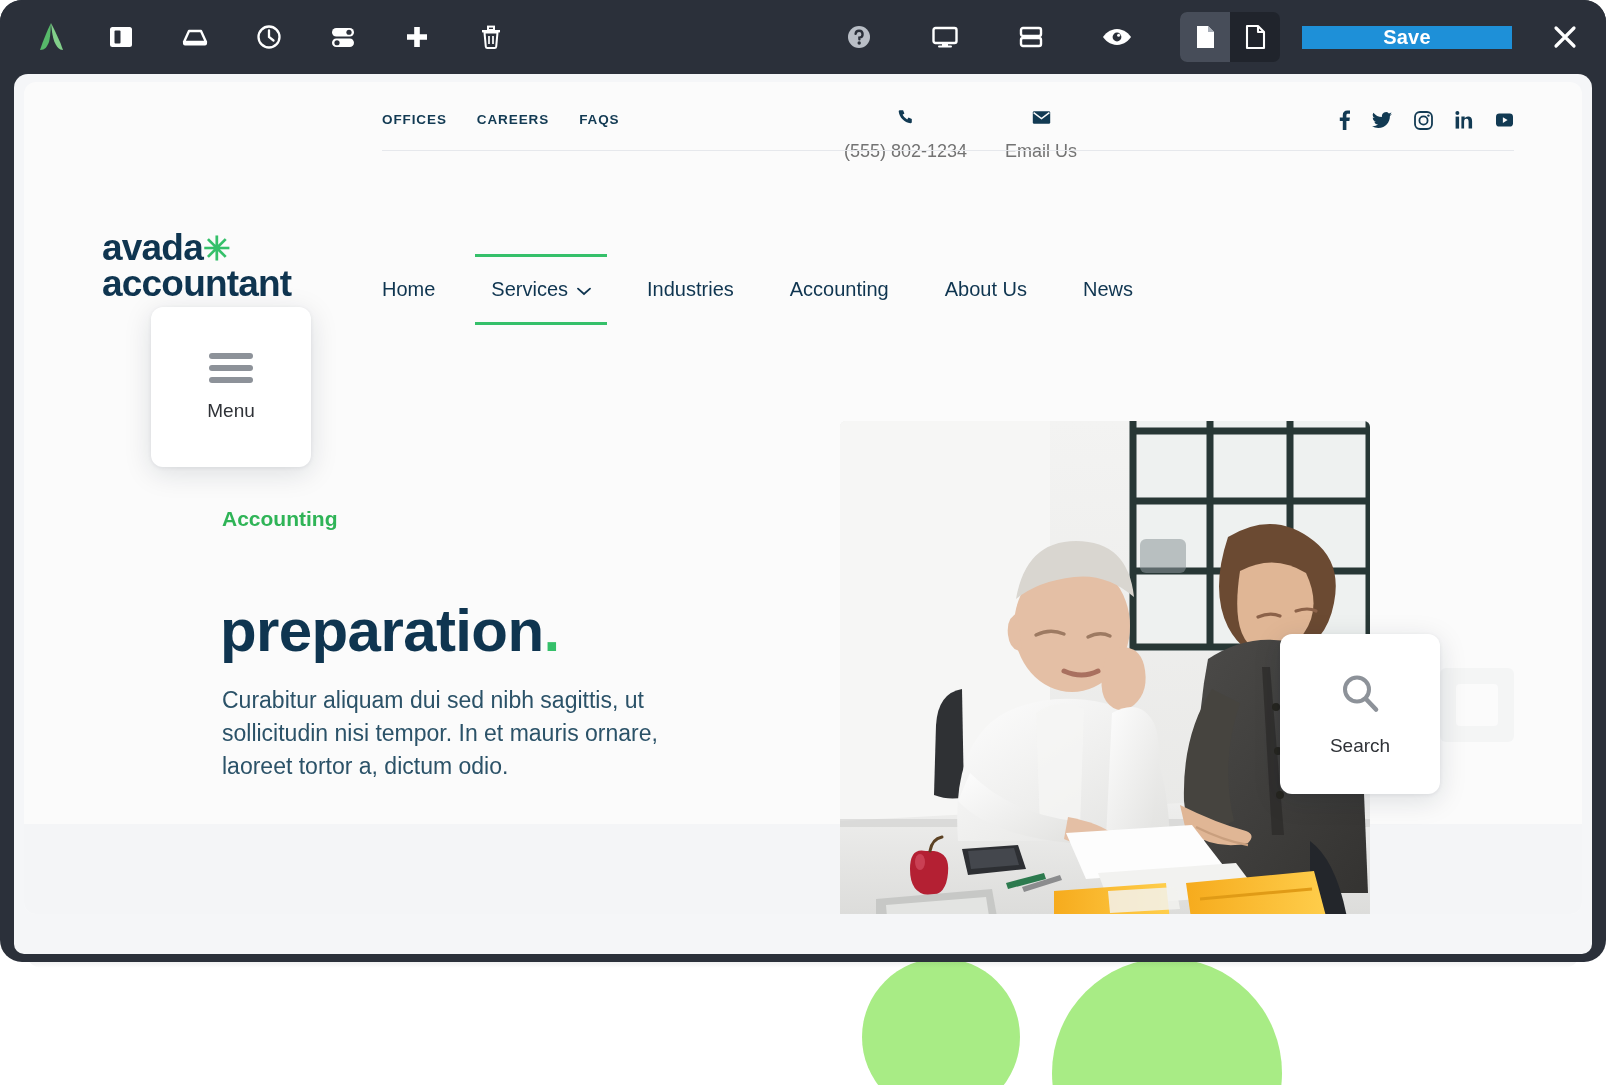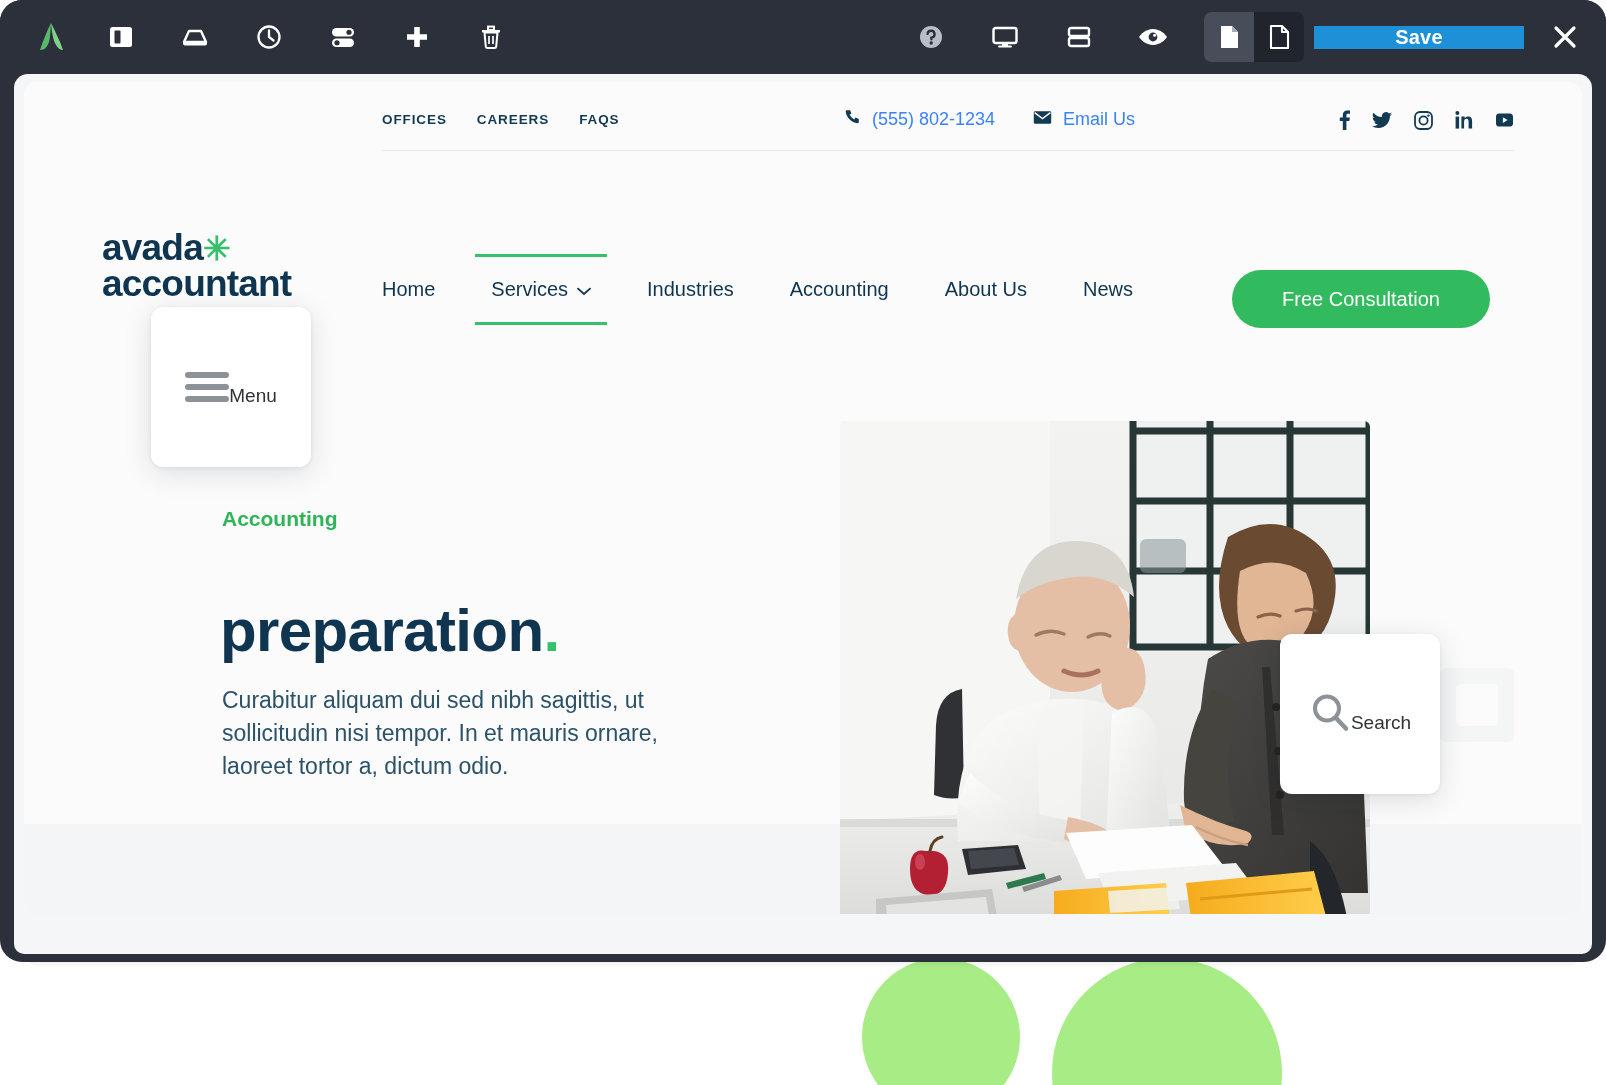--- a/index.html
+++ b/index.html
@@ -60,21 +60,21 @@
   .toolbar-left {
     display: flex;
     align-items: center;
     padding-left: 18px;
     gap: 0px;
   }
   .toolbar-spacer { flex: 1 1 auto; }
   .toolbar-right {
     display: flex;
     align-items: center;
-    gap: 0px;
+    gap: 12px;
   }
   .tb-btn {
     width: 74px;
     height: 74px;
     display: flex;
     align-items: center;
     justify-content: center;
     cursor: pointer;
   }
   .tb-btn svg { display: block; }
@@ -162,22 +162,23 @@
   }
   .contact-block {
     position: absolute;
     left: 820px; top: 26px;
     display: flex;
     align-items: center;
     gap: 38px;
   }
   .contact-item {
     display: flex; align-items: center; gap: 11px;
-    color: #3b82f6; font-size: 18px; font-weight: 500;
-    cursor: pointer;
+    color: #737373; font-size: 18px; font-weight: 500;
+    cursor: pointer;
+    flex-direction: column;
   }
   .socials {
     position: absolute;
     right: 68px; top: 28px;
     display: flex; align-items: center; gap: 22px;
   }
   .social-ico { cursor: pointer; display: flex; }
 
   .topbar-divider {
     position: absolute;
@@ -245,21 +246,21 @@
     cursor: pointer;
   }
 
   
   .float-card {
     position: absolute;
     background: #ffffff;
     border-radius: 12px;
     box-shadow: 0 6px 28px rgba(15,30,50,0.13), 0 1px 4px rgba(15,30,50,0.07);
     display: flex;
-    flex-direction: row;
+    flex-direction: column;
     align-items: center;
     justify-content: center;
     z-index: 40;
     cursor: pointer;
   }
   .float-card .fc-label {
     margin-top: 17px;
     font-size: 19px;
     color: #2f3237;
   }
@@ -543,21 +544,20 @@
           <span>Accounting</span>
         </div>
         <div class="nav-item">
           <span>About Us</span>
         </div>
         <div class="nav-item">
           <span>News</span>
         </div>
       </div>
 
-      <div class="cta-btn">Free Consultation</div>
 
       <div class="hero-eyebrow">Accounting</div>
       <div class="hero-title">
         <br>
         <span>preparation</span><span class="dot">.</span>
       </div>
       <div class="hero-para">Curabitur aliquam dui sed nibh sagittis, ut sollicitudin nisi tempor. In et mauris ornare, laoreet tortor a, dictum odio.</div>
 
       <div class="hero-photo">
         <svg viewBox="0 0 530 515" preserveAspectRatio="xMidYMid slice" aria-hidden="true">

